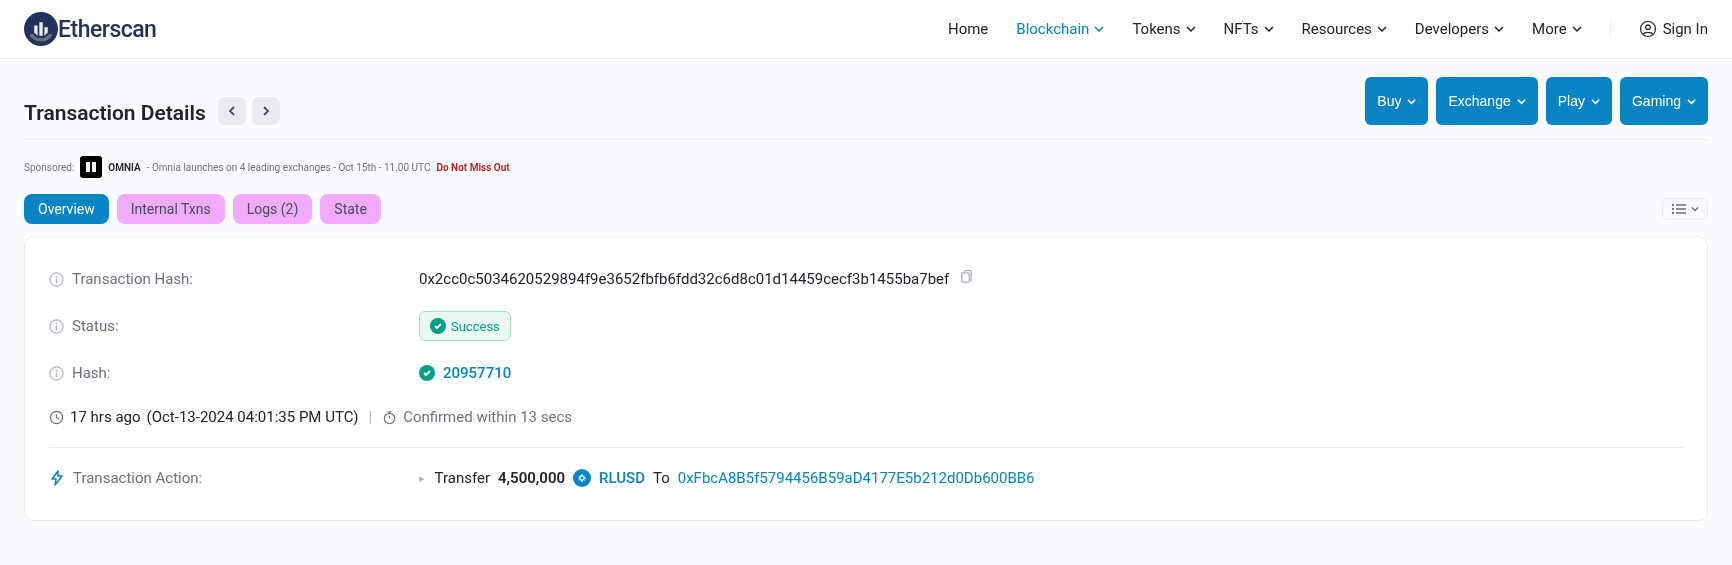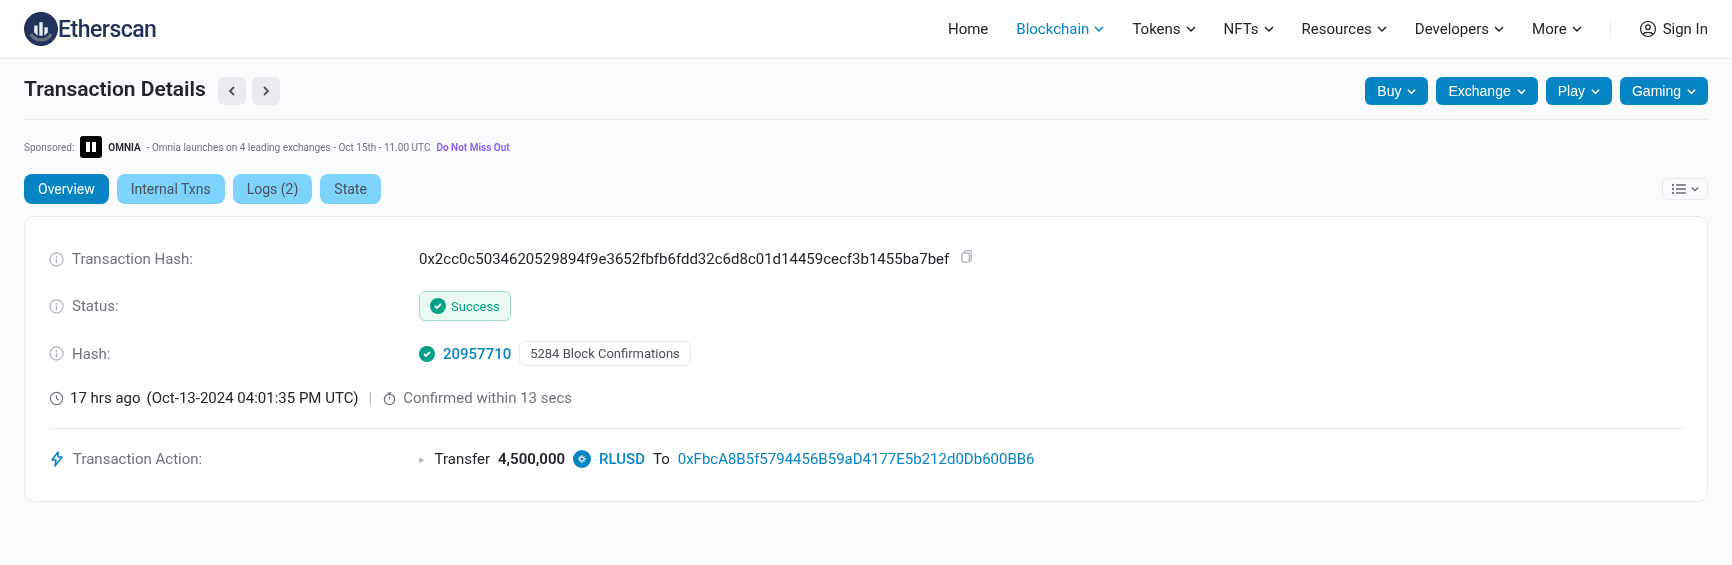--- a/index.html
+++ b/index.html
@@ -12,36 +12,36 @@
     .nav { margin-left: auto; display: flex; align-items: center; gap: 28px; }
     .nav-item { display: flex; align-items: center; gap: 5px; color: #212529; cursor: pointer; font-size: 15px; }
     .nav-item.active { color: #0784c3; }
     .nav-sep { width: 1px; height: 18px; background: #e9ecef; }
     .signin { display: flex; align-items: center; gap: 6px; cursor: pointer; font-size: 15px; color: #212529; }
     
     
     .page { background: #fafbfc; min-height: calc(100vh - 58px); padding: 0 24px; }
     
     
-    .title-row { display: flex; align-items: flex-start; padding: 18px 0 14px; border-bottom: 1px solid #e9ecef; }
+    .title-row { display: flex; align-items: flex-end; padding: 18px 0 14px; border-bottom: 1px solid #e9ecef; }
     .page-title { font-size: 21px; font-weight: 600; color: #212529; }
     .title-nav { display: flex; gap: 6px; margin-left: 12px; }
     .nav-btn { width: 28px; height: 28px; border-radius: 6px; background: #e9ecef; display: flex; align-items: center; justify-content: center; cursor: pointer; color: #495057; }
     .cta-group { margin-left: auto; display: flex; gap: 8px; }
-    .cta-btn { background: #0784c3; color: #fff; padding: 6px 12px; border-radius: 6px; font-size: 14px; display: flex; align-items: center; gap: 6px; cursor: pointer; border: none; }
+    .cta-btn { background: #0784c3; color: #fff; padding: 16px 12px; border-radius: 6px; font-size: 14px; display: flex; align-items: center; gap: 6px; cursor: pointer; border: none; }
     
     
     .sponsored { padding: 16px 0; font-size: 10px; color: #6c757d; display: flex; align-items: center; gap: 6px; flex-wrap: wrap; }
     .sponsored .sp-logo { width: 22px; height: 22px; background: #000; border-radius: 3px; display: inline-flex; align-items: center; justify-content: center; color: #fff; font-weight: bold; font-size: 12px; }
     .sponsored .sp-name { color: #212529; font-weight: 600; }
-    .sponsored .sp-link { color: #8b5cf6; font-weight: 600; cursor: pointer; }
+    .sponsored .sp-link { color: #b91c1c; font-weight: 600; cursor: pointer; }
     
     
     .tabs-row { display: flex; align-items: center; gap: 8px; padding-bottom: 12px; }
-    .tab { padding: 7px 14px; border-radius: 8px; font-size: 14px; color: #495057; background: #7dd3fc; cursor: pointer; }
+    .tab { padding: 7px 14px; border-radius: 8px; font-size: 14px; color: #495057; background: #f0abfc; cursor: pointer; }
     .tab.active { background: #0784c3; color: #fff; }
     .tabs-spacer { flex: 1; }
     .tabs-more { padding: 4px 8px; border: 1px solid #e9ecef; border-radius: 6px; cursor: pointer; display: flex; align-items: center; gap: 4px; color: #6c757d; }
     
     
     .card { background: #fff; border: 1px solid #e9ecef; border-radius: 10px; padding: 20px 24px; }
     .row { display: flex; align-items: center; padding: 10px 0; min-height: 44px; }
     .row-label { width: 370px; display: flex; align-items: center; gap: 8px; color: #6c757d; font-size: 15px; }
     .row-label .info-icon { color: #adb5bd; }
     .row-value { flex: 1; display: flex; align-items: center; gap: 8px; font-size: 15px; color: #212529; }
@@ -261,21 +261,20 @@
           </svg>
         <span>Hash:</span>
       </div>
       <div class="row-value">
         <span class="checkmark">
           <svg viewBox="0 0 10 10">
               <path d="M2 5 L4 7 L8 3" stroke="#fff" stroke-width="1.8" fill="none"></path>
             </svg>
         </span>
         <span class="block-link">20957710</span>
-        <span class="confirm-pill">5284 Block Confirmations</span>
       </div>
     </div>
 
     <div class="row">
       <div class="row-value time-wrap">
         <svg class="clock" width="15" height="15" viewBox="0 0 16 16">
             <circle cx="8" cy="8" r="6.5" fill="none" stroke="currentColor" stroke-width="1.3"></circle>
             <path d="M8 4.5 V8 L10.5 9.5" stroke="currentColor" stroke-width="1.3" fill="none"></path>
           </svg>
         <span>17 hrs ago</span>

